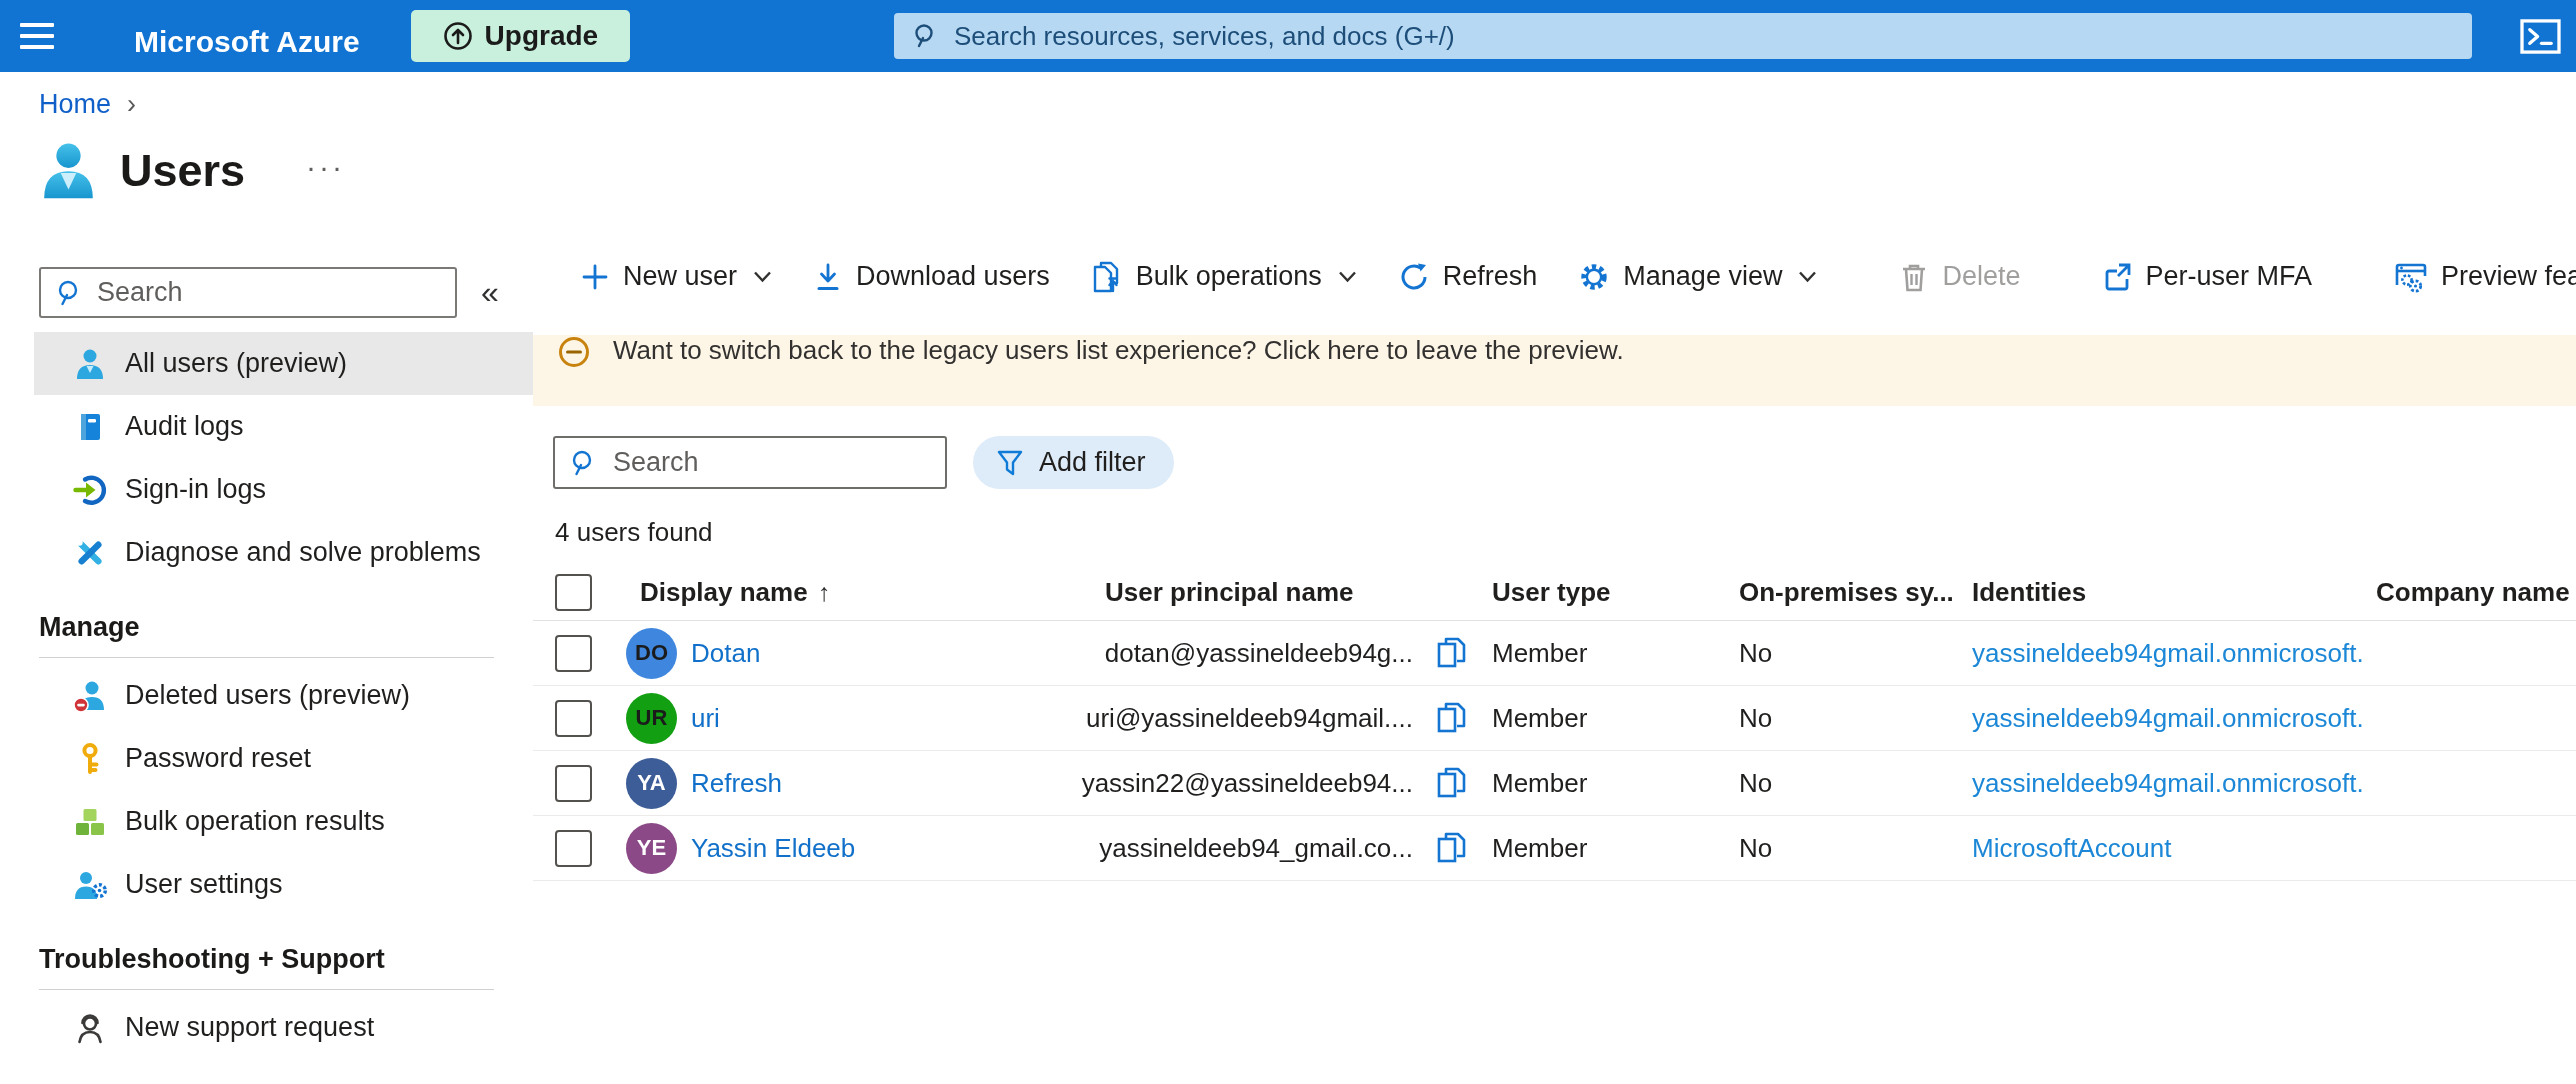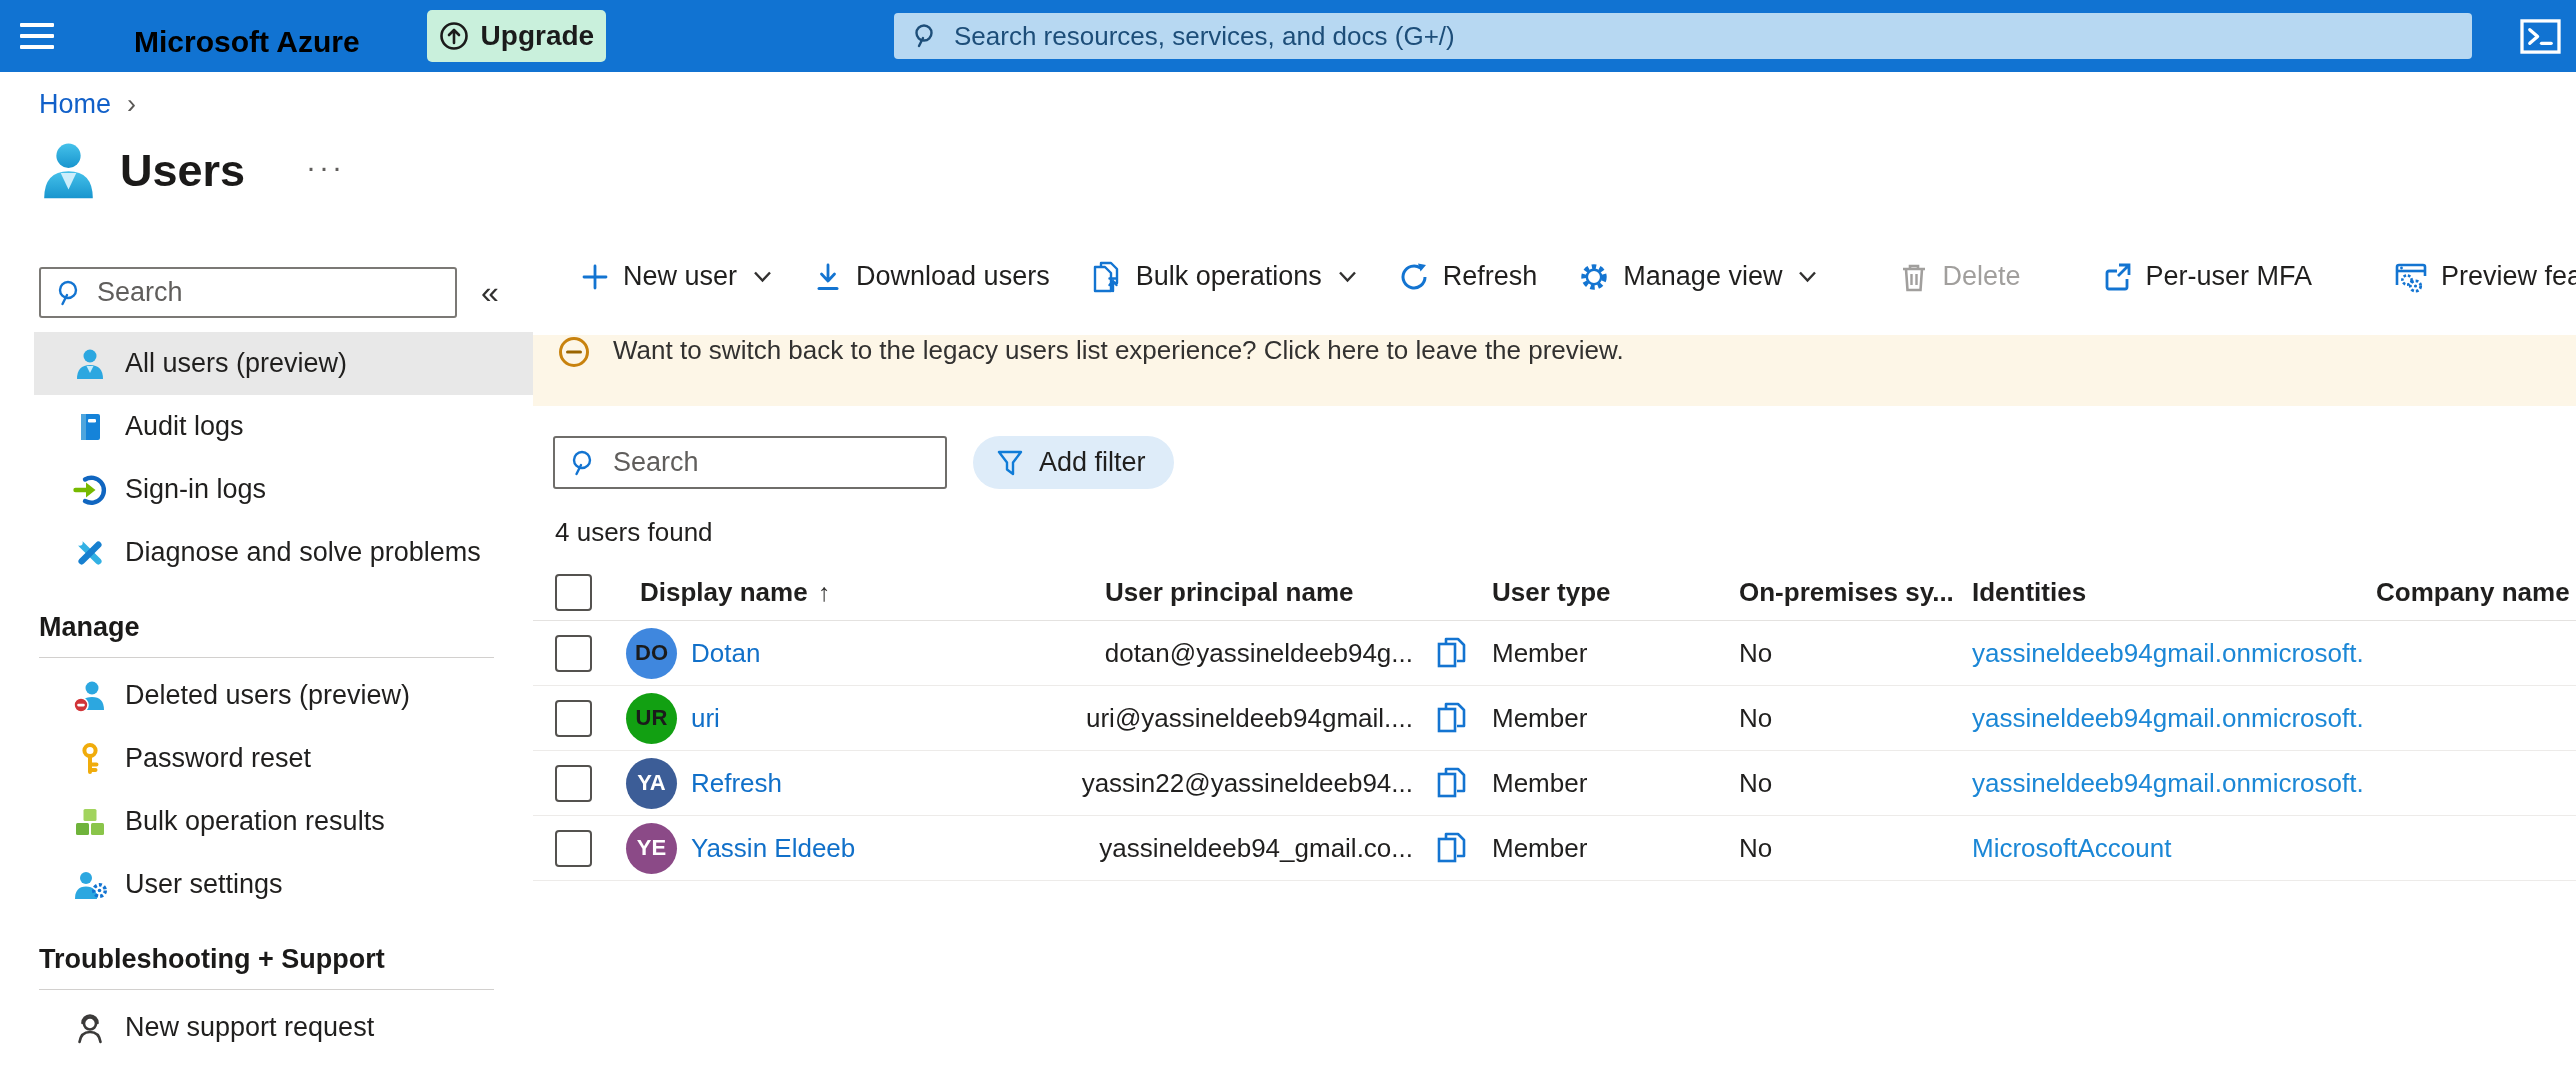--- a/index.html
+++ b/index.html
@@ -5,23 +5,23 @@
   * { margin:0; padding:0; box-sizing:border-box; }
   html,body { width:2576px; height:1085px; background:#fff; overflow:hidden;
     font-family:"Liberation Sans", sans-serif; color:#201f1e; }
 
   
   .topbar { position:absolute; left:0; top:0; width:2576px; height:72px;
     background:#1173d2; display:flex; align-items:center; }
   .hamburger { width:73px; height:72px; display:flex; flex-direction:column;
     justify-content:center; align-items:center; gap:7px; cursor:pointer; }
   .hamburger span { width:34px; height:4px; background:#fff; border-radius:1px; }
-  .brand { color:#000000; font-size:30px; font-weight:700; margin:12px 51px 0 61px; white-space:nowrap; }
-  .upgrade { background:#c9f0dc; border-radius:5px; height:52px; padding:0 12px;
-    display:flex; align-items:center; gap:12px; color:#1b1b1b; font-size:28px; font-weight:700; cursor:pointer;margin-left:16px; }
+  .brand { color:#ffffff; font-size:30px; font-weight:700; margin:12px 51px 0 61px; white-space:nowrap; }
+  .upgrade { background:#c9f0dc; border-radius:5px; height:52px; padding:0 32px;
+    display:flex; align-items:center; gap:12px; color:#1b1b1b; font-size:28px; font-weight:700; cursor:pointer; }
   .topsearch { position:absolute; left:894px; top:13px; width:1578px; height:46px;
     background:#b7d8f2; border-radius:4px; display:flex; align-items:center; padding:0 18px; gap:14px; }
   .topsearch input { flex:1; border:none; outline:none; background:transparent;
     font-size:26px; color:#1d4e79; font-family:"Liberation Sans", sans-serif; }
   .topsearch input::placeholder { color:#1d4e79; opacity:1; }
   .cloudshell { position:absolute; right:14px; top:18px; width:43px; height:37px; cursor:pointer; }
 
   
   .crumbs { position:absolute; left:39px; top:89px; display:flex; align-items:center; gap:16px; }
   .crumb-link { color:#1160c9; font-size:27px; cursor:pointer; }

